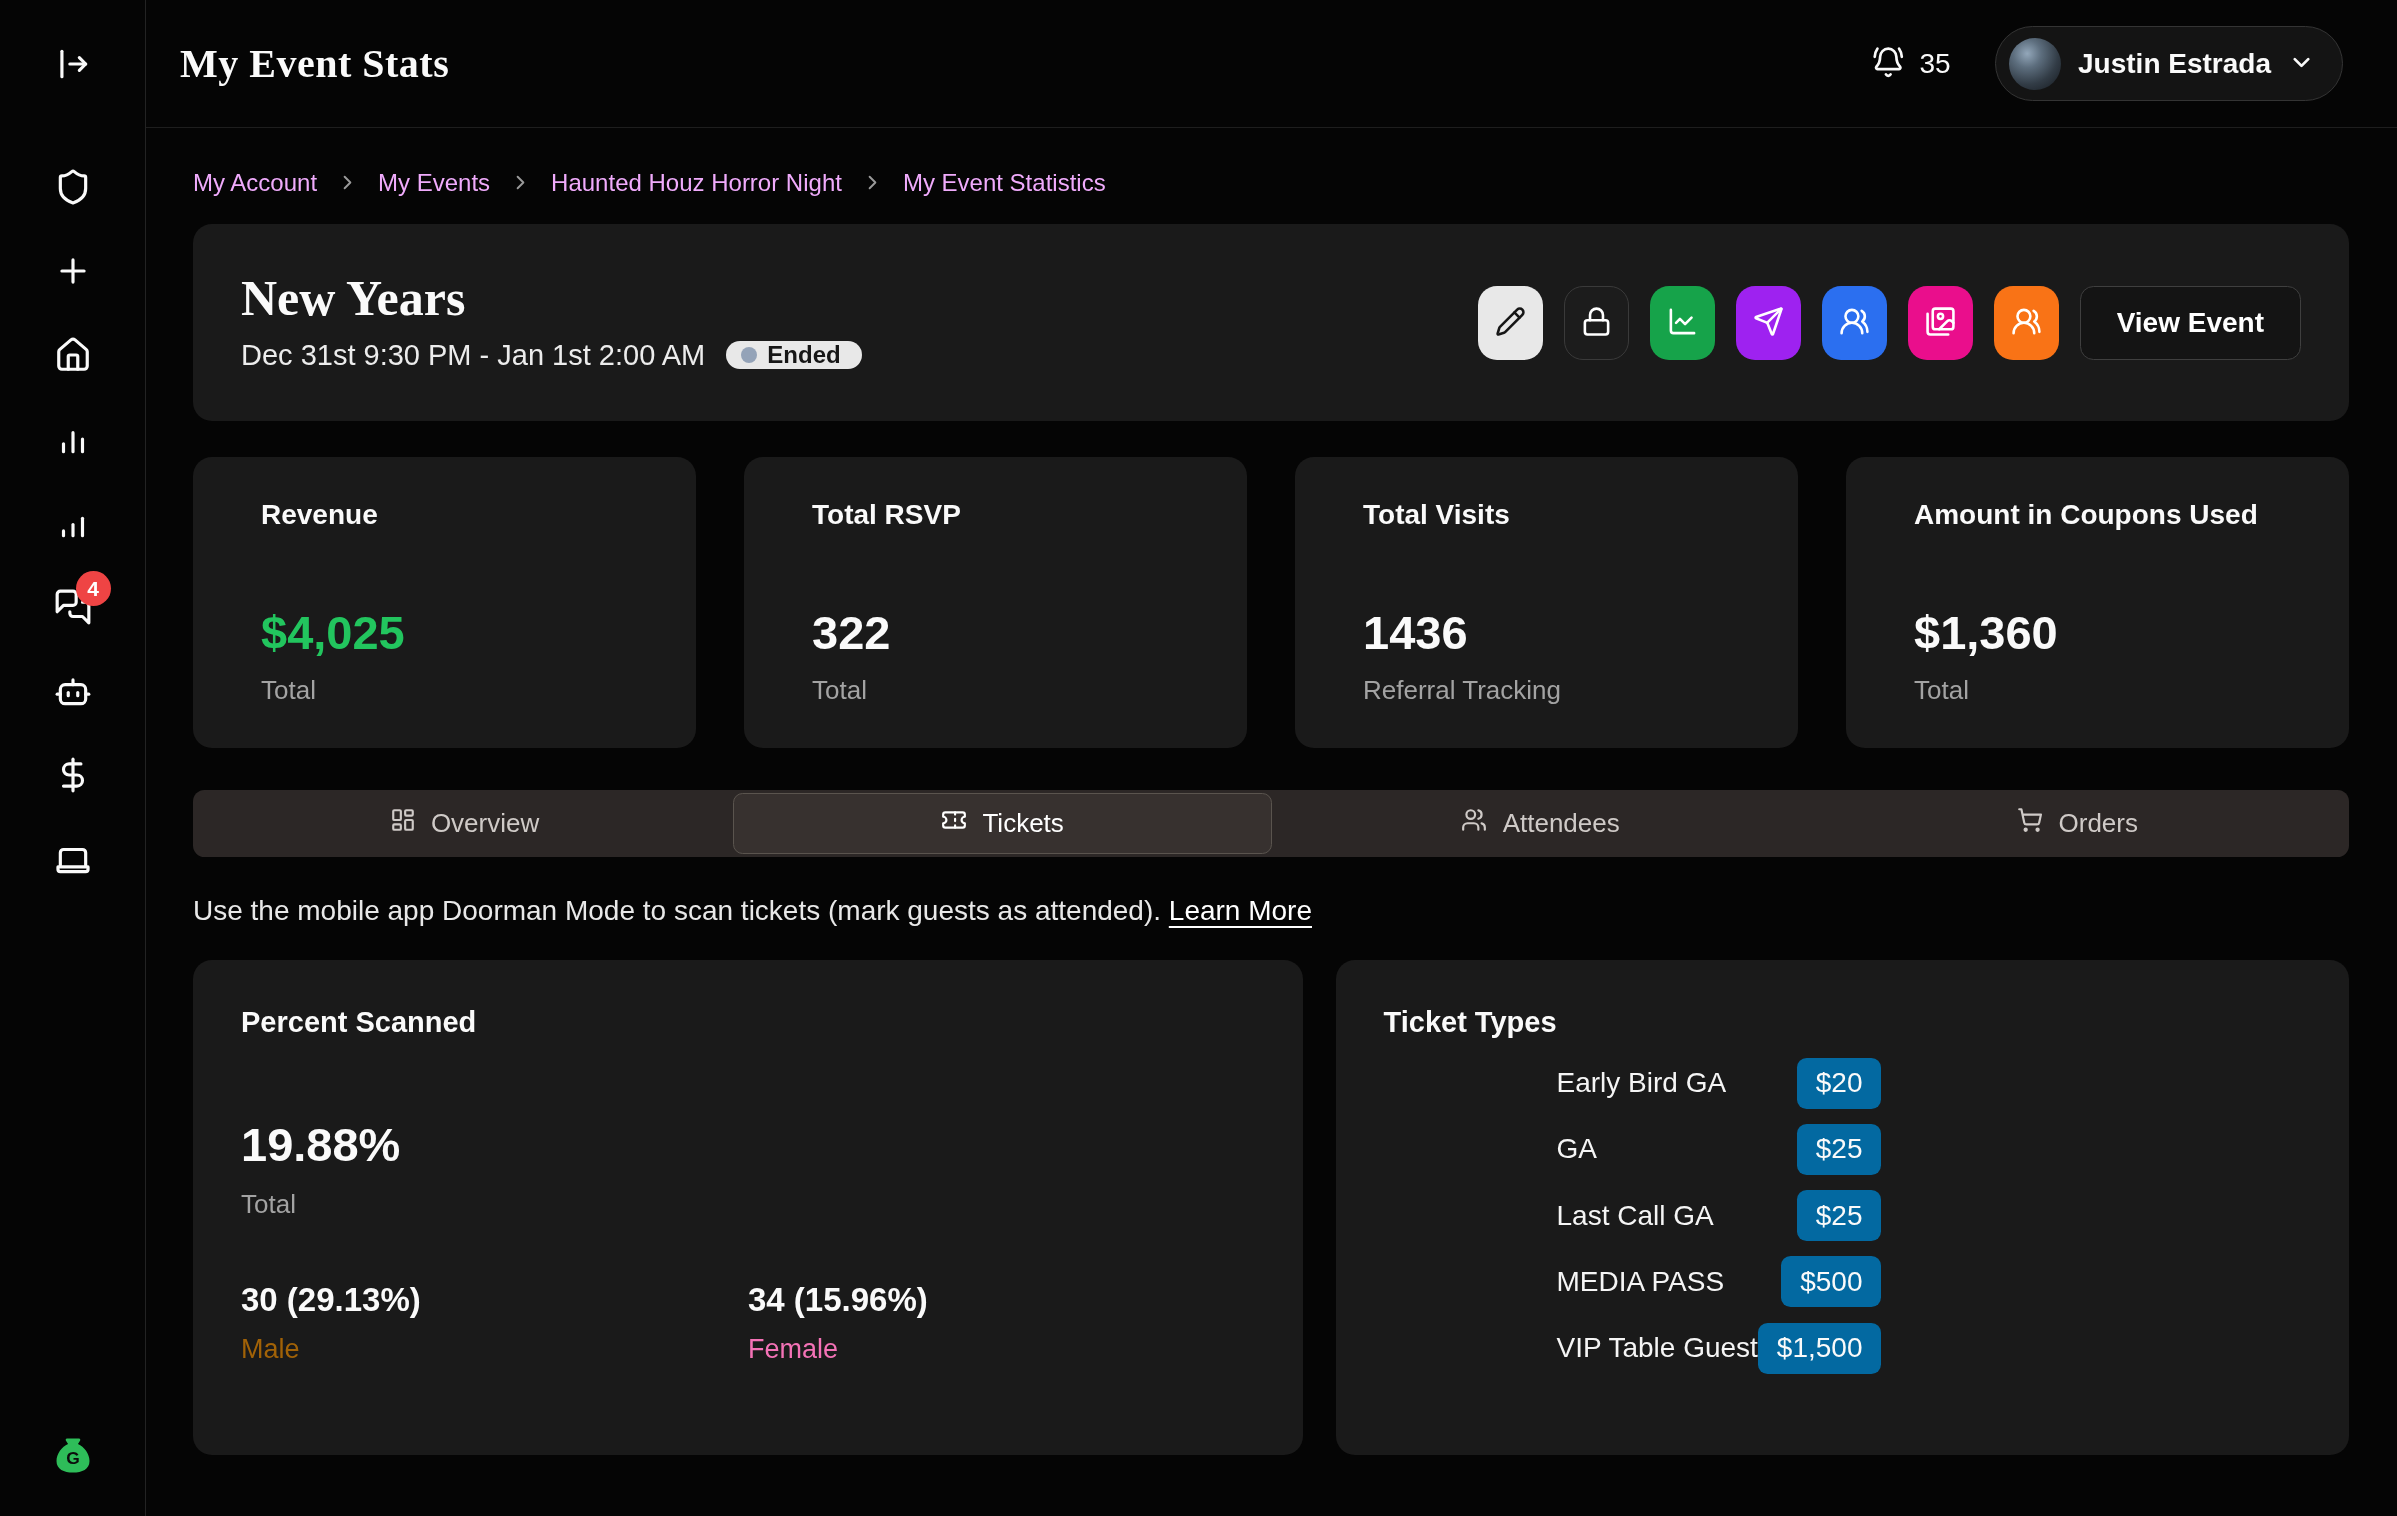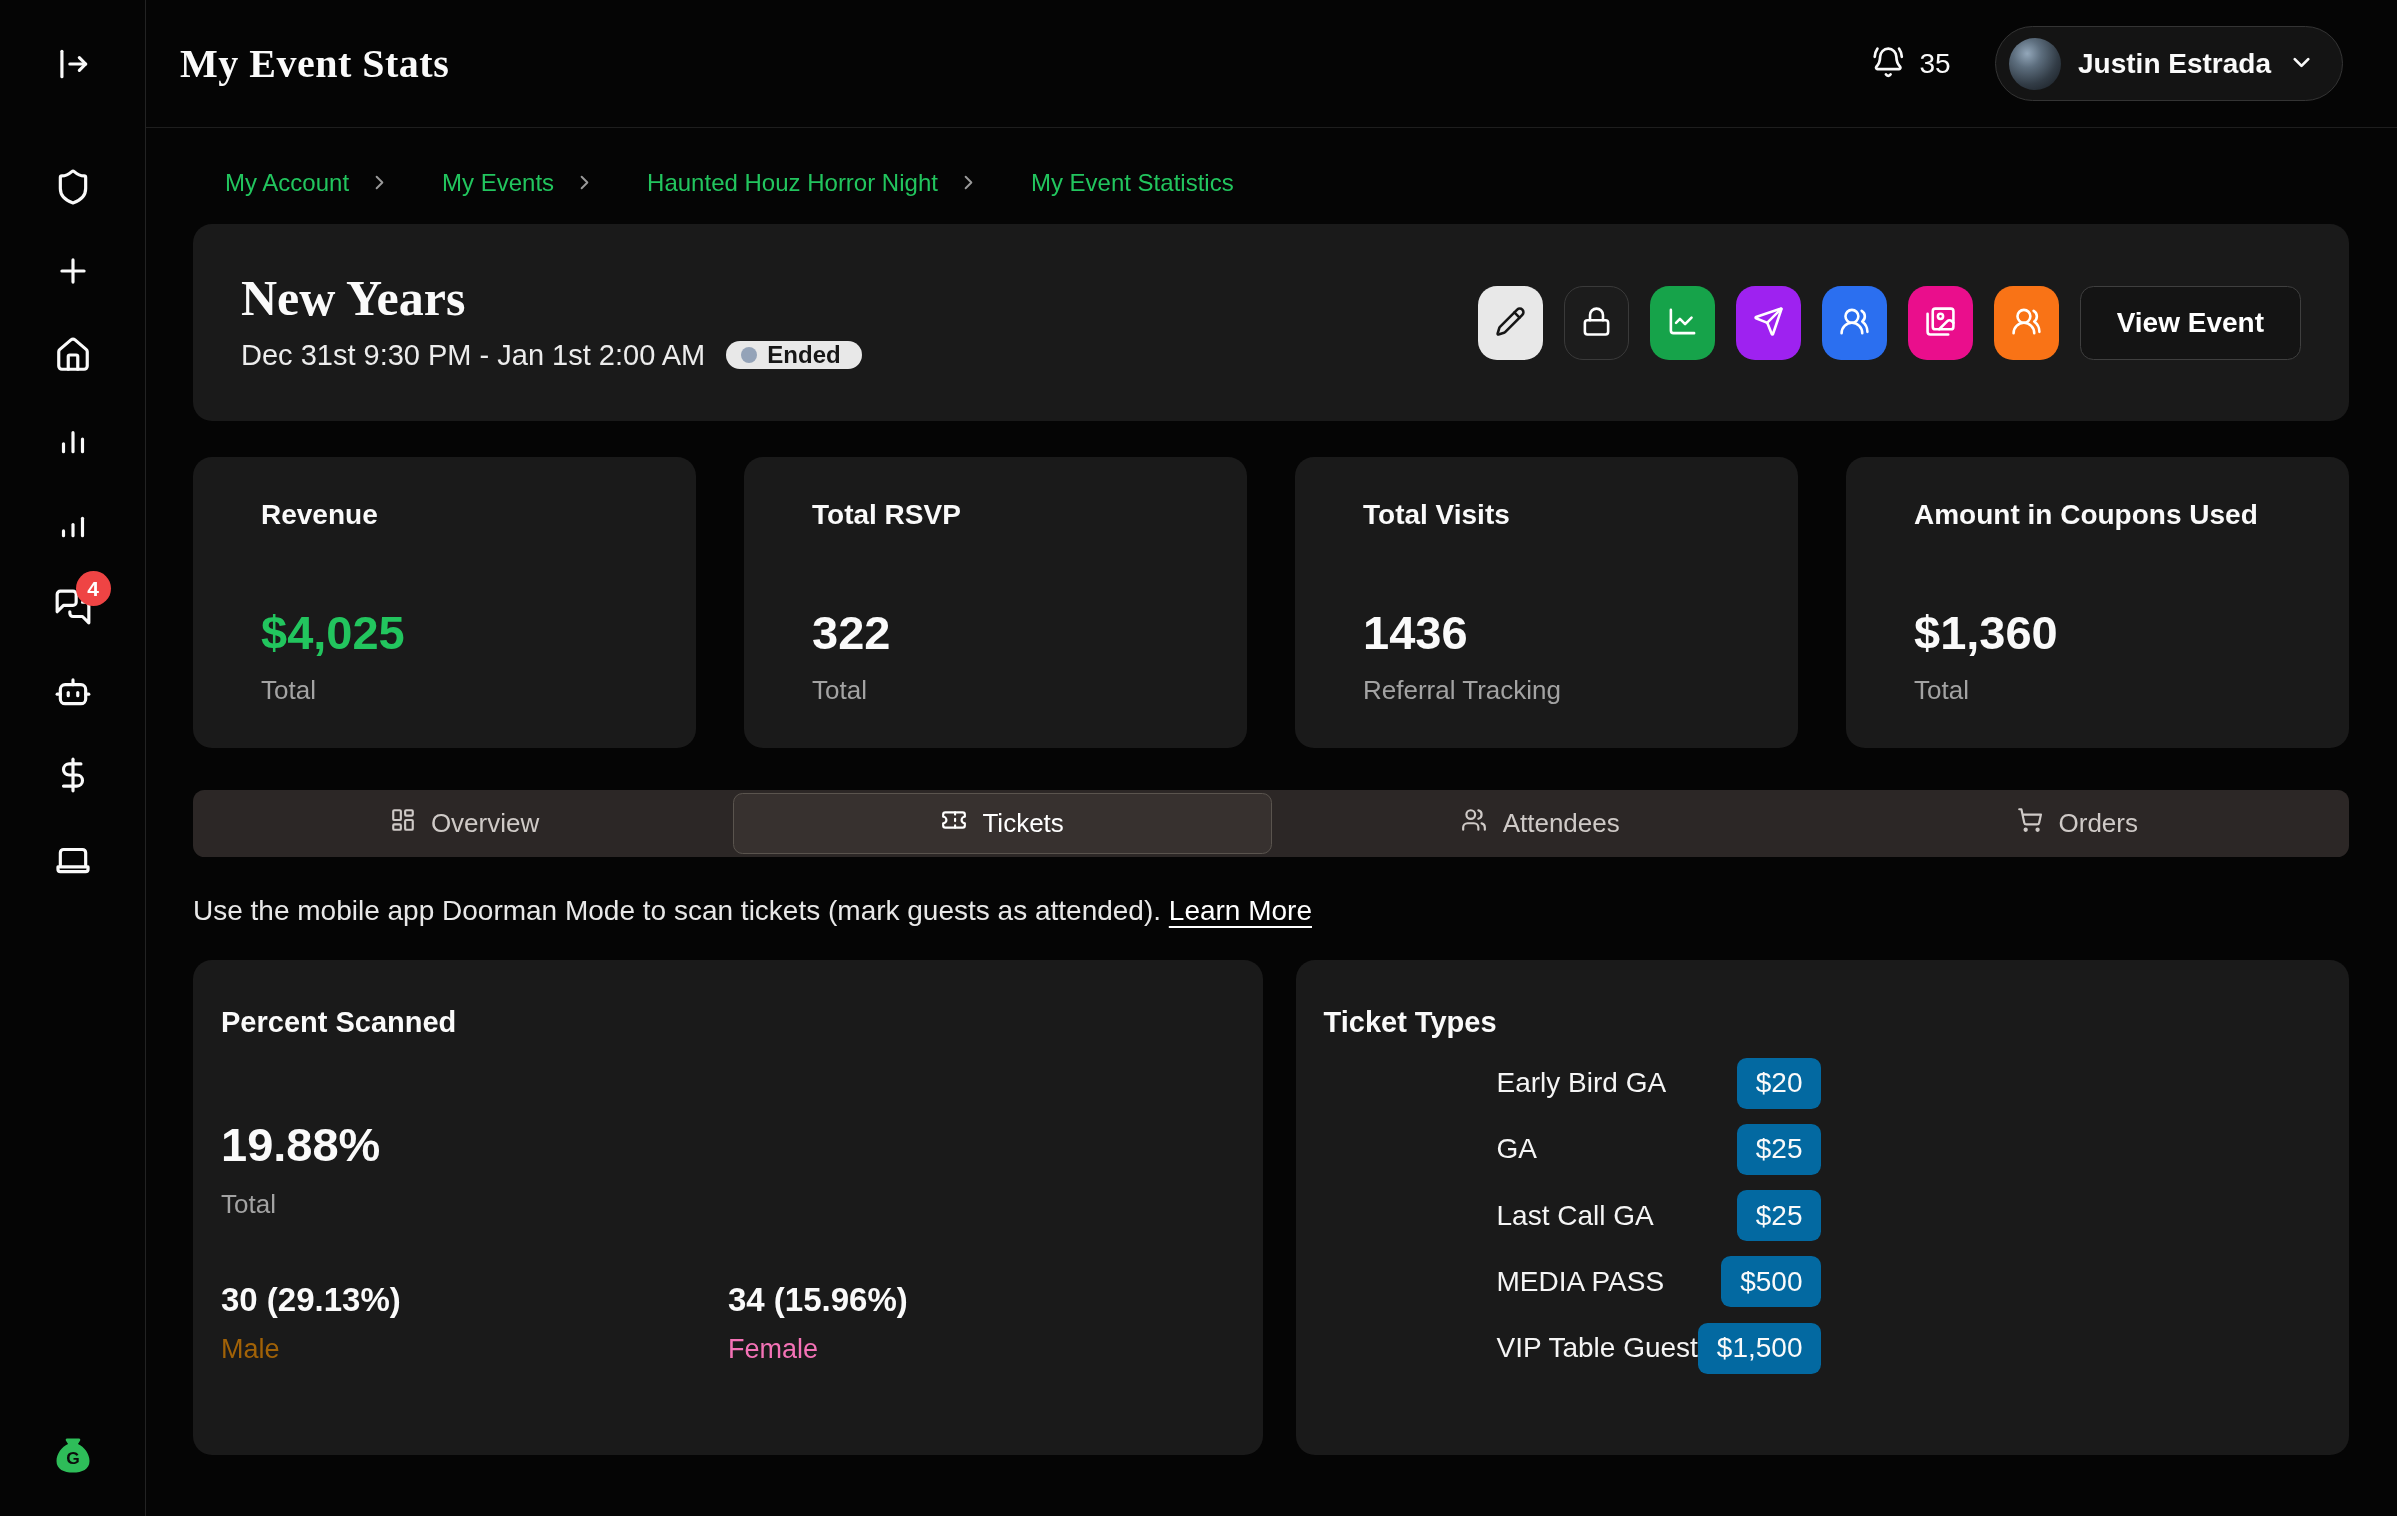--- a/index.html
+++ b/index.html
@@ -52,21 +52,21 @@
     width:52px; height:52px; border-radius:50%;
     background:radial-gradient(circle at 35% 30%, #93a7ba 0%, #5d6e7e 28%, #323c46 62%, #14181d 100%);
   }
   .user-name { font-size:28px; font-weight:700; }
   .user-pill svg { width:27px; height:27px; stroke:#fafafa; fill:none; stroke-width:2.4; stroke-linecap:round; stroke-linejoin:round; }
 
   
   .content { padding:40px 48px 0 47px; }
 
   .breadcrumb { display:flex; align-items:center; gap:19px; font-size:24px; height:29px; }
-  .crumb { color:#22c55e; text-decoration:none; cursor:pointer;margin-left:32px; }
+  .crumb { color:#f0abfc; text-decoration:none; cursor:pointer; }
   .crumb-sep svg { width:23px; height:23px; stroke:#9a9a9a; fill:none; stroke-width:2; stroke-linecap:round; stroke-linejoin:round; display:block; }
 
   .event-card {
     margin-top:27px; height:197px; background:#1a1a1a; border-radius:19px;
     display:flex; align-items:center; padding:0 48px;
   }
   .event-title { margin:0; font-family:"Liberation Serif", serif; font-size:50px; font-weight:700; line-height:1; }
   .event-meta { display:flex; align-items:center; gap:21px; margin-top:15.3px; }
   .event-date { font-size:29px; color:#ececec; }
   .ended-badge {
@@ -110,21 +110,21 @@
     background:none; border:none; border-radius:9.6px; cursor:pointer;
     color:#cfcac7; font-size:26px; font-family:"Liberation Sans", sans-serif;
   }
   .tab svg { width:26px; height:26px; stroke:currentColor; fill:none; stroke-width:2; stroke-linecap:round; stroke-linejoin:round; }
   .tab.selected { background:#37312f; border:1.4px solid #5a544e; color:#ffffff; font-weight:500; }
 
   .doorman { margin-top:38px; font-size:28px; color:#e8e8e8; }
   .doorman a { color:#fff; text-decoration:underline; text-underline-offset:5.7px; cursor:pointer; }
 
   .bottom-row { margin-top:32.5px; display:flex; gap:32.5px; }
-  .panel-card { background:#1a1a1a; border-radius:19px; height:495px; padding:46px 28px; }
+  .panel-card { background:#1a1a1a; border-radius:19px; height:495px; padding:46px 48px; }
   .percent-card { flex:0 0 1067px; display:flex; flex-direction:column; }
   .tickets-card { flex:1; display:flex; flex-direction:row; }
   .panel-title { font-size:29px; font-weight:700; }
   .ps-value { margin-top:82px; font-size:47px; font-weight:700; line-height:1; }
   .ps-total { margin-top:21px; font-size:26px; color:#a3a3a3; }
   .ps-breakdown { margin-top:61px; display:flex; }
   .ps-col { width:507px; }
   .ps-col-value { font-size:33px; font-weight:700; }
   .ps-col-label { margin-top:15.3px; font-size:27px; }
   .ps-col-label.male { color:#a16207; }

